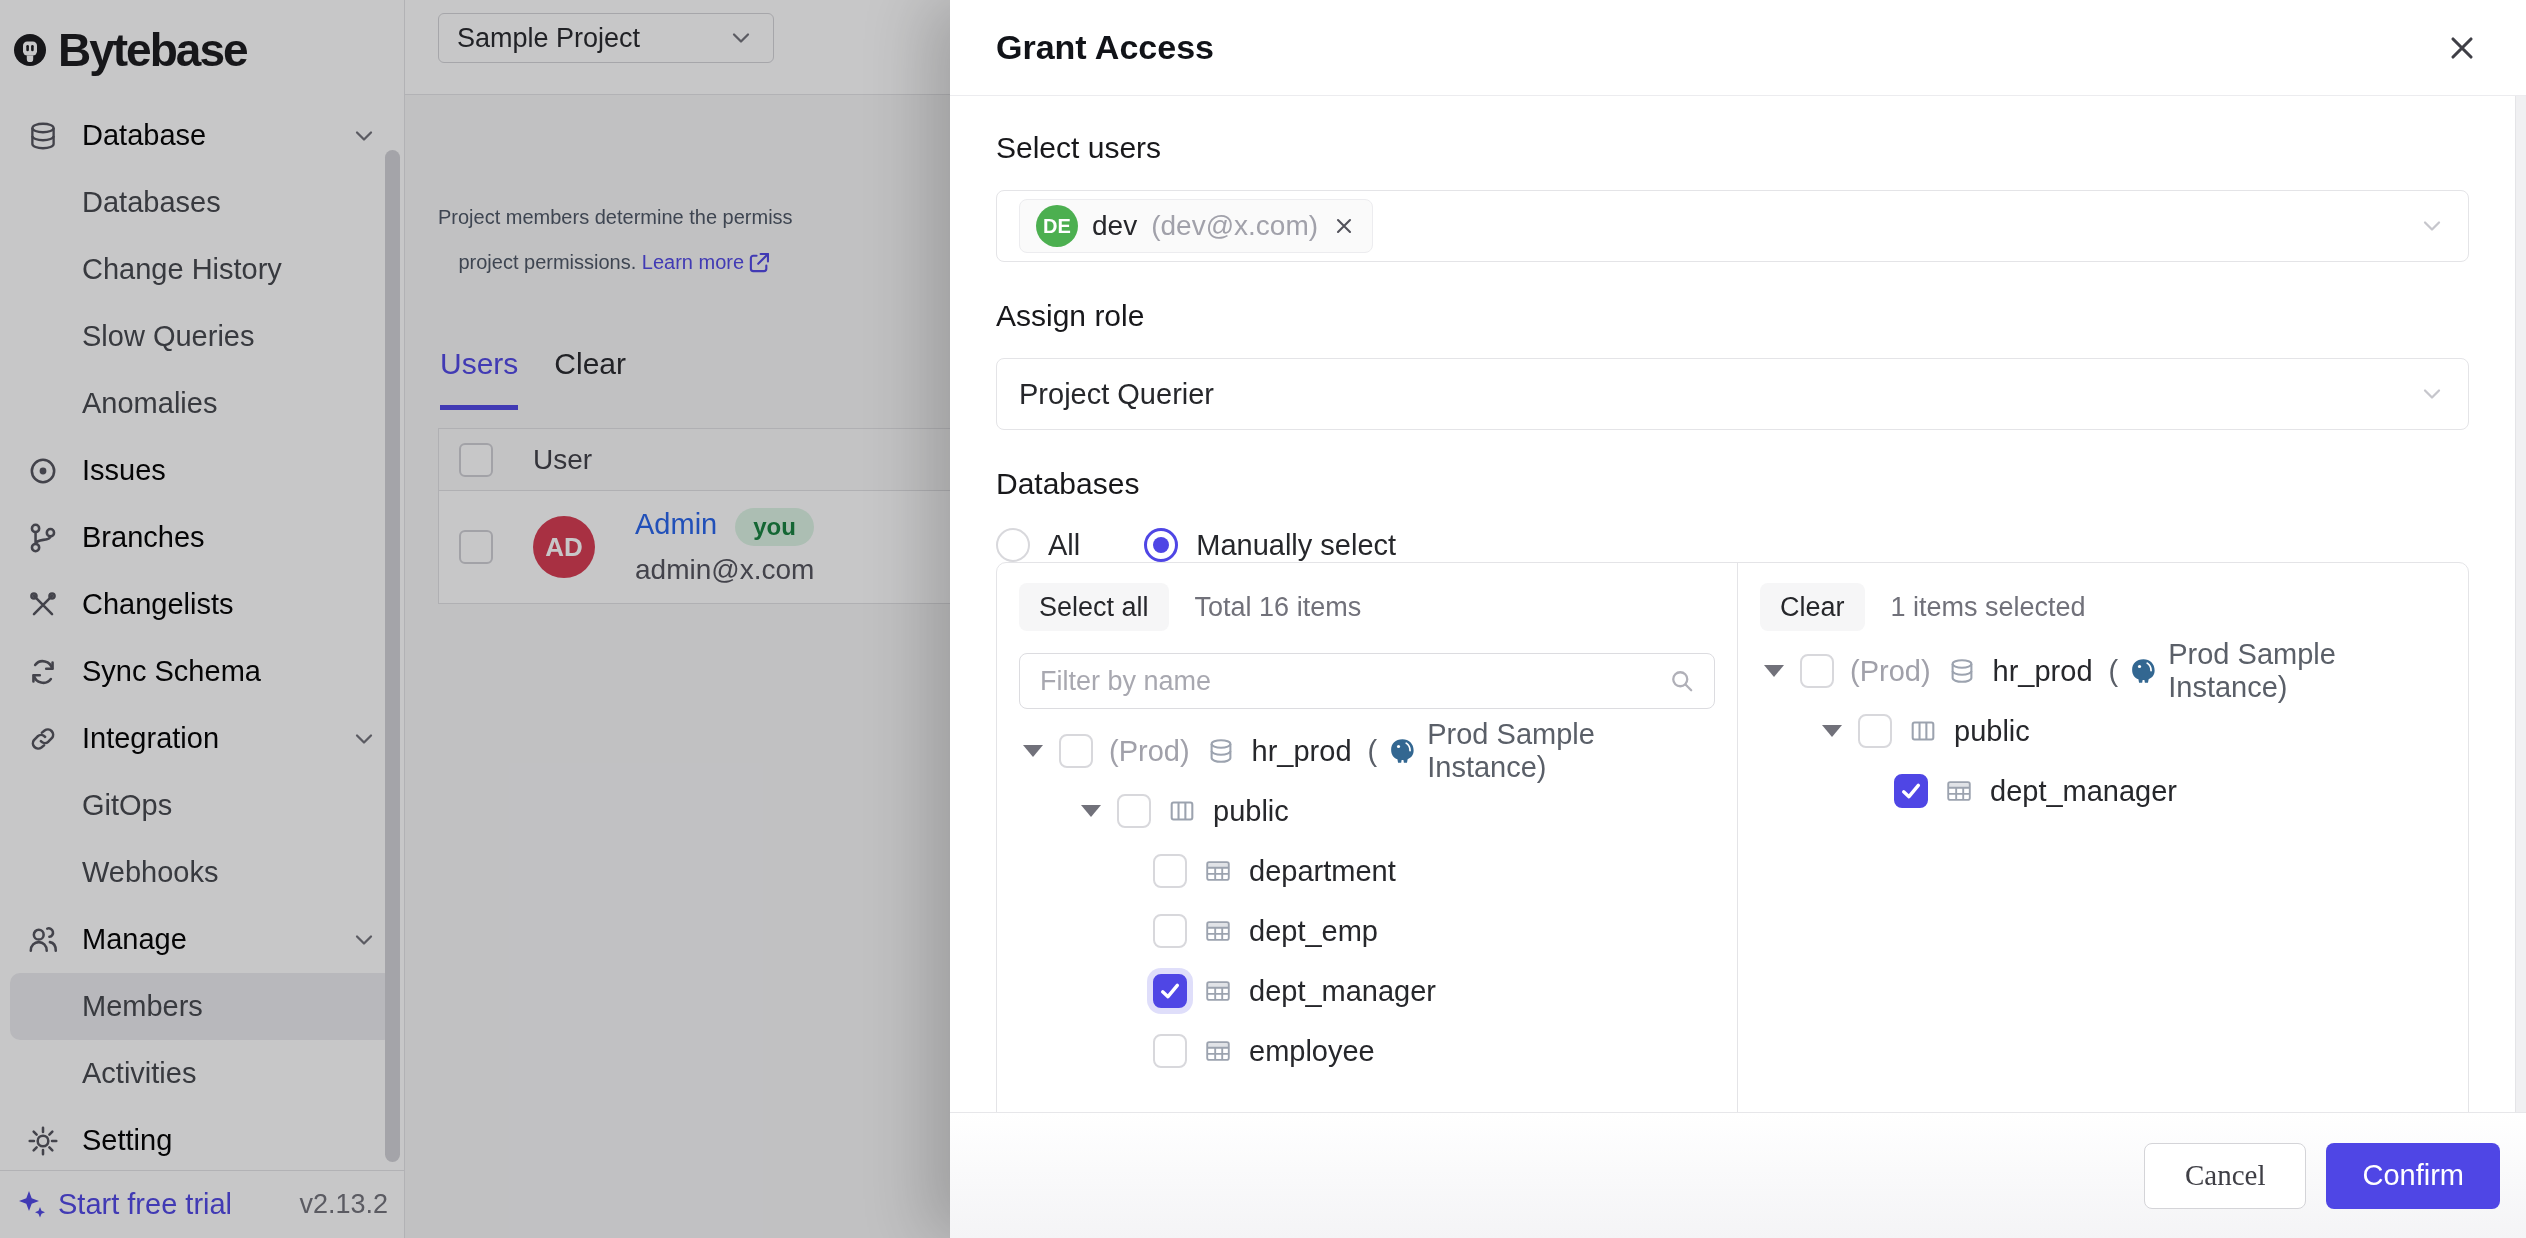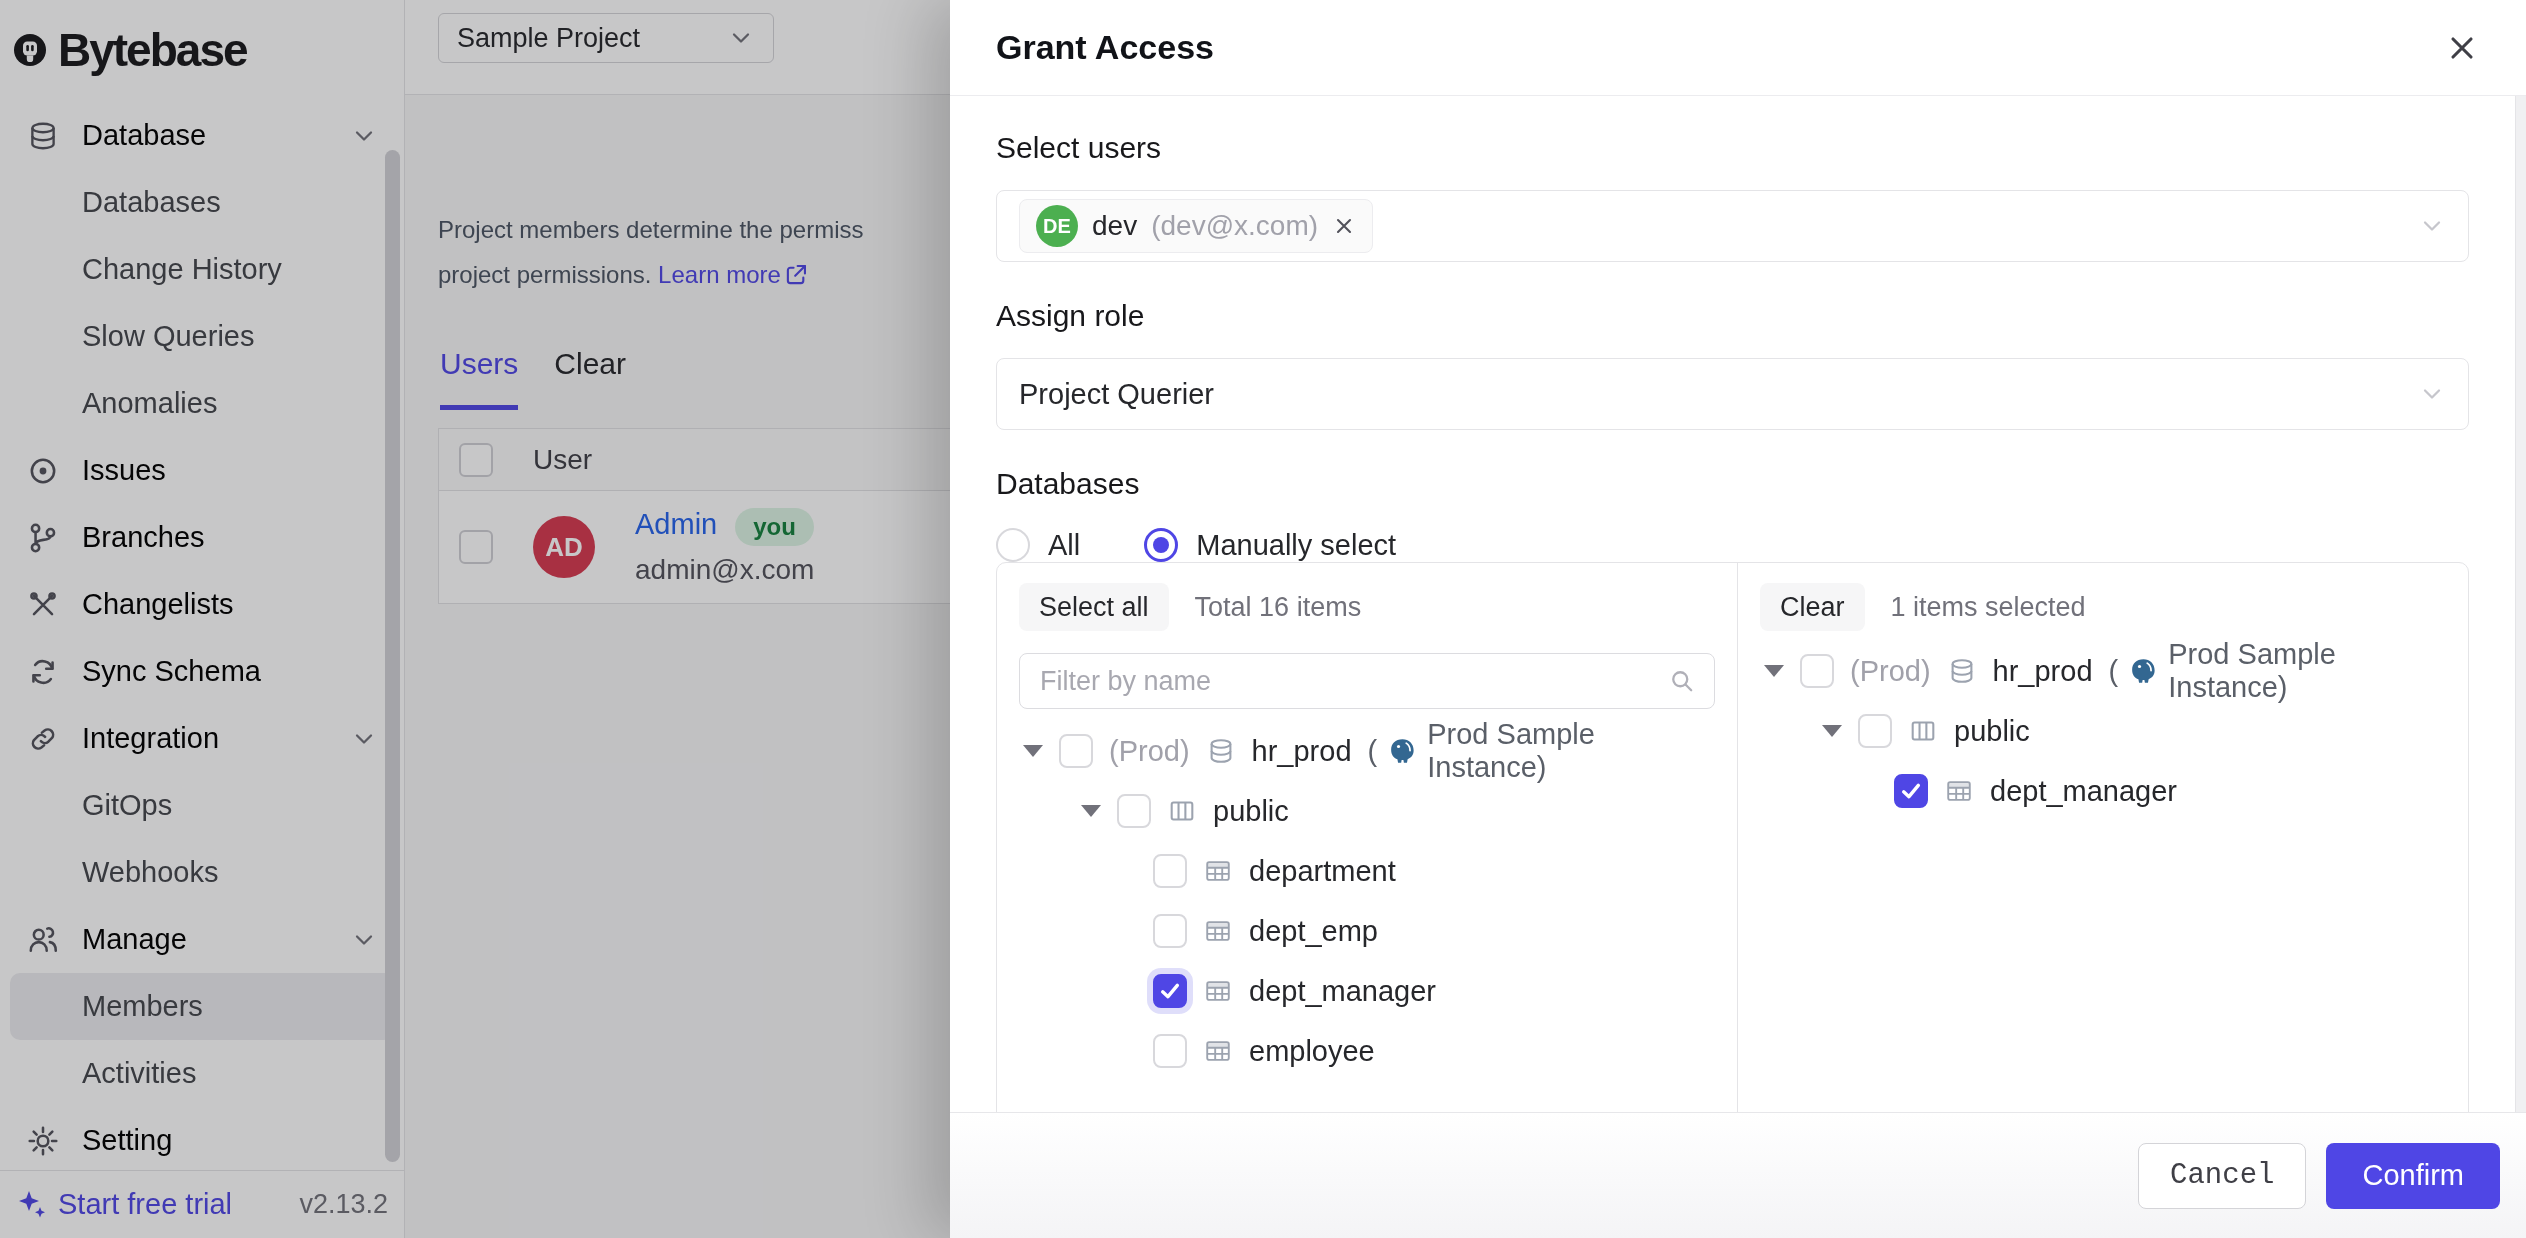--- a/index.html
+++ b/index.html
@@ -21,21 +21,21 @@
   .side-scroll{position:absolute;top:150px;right:4px;width:15px;height:1012px;border-radius:8px;background:#d2d2d7;}
   .side-footer{position:absolute;left:0;right:0;bottom:0;height:68px;border-top:1px solid #e4e4e7;display:flex;align-items:center;gap:10px;padding:0 16px;background:#fff;}
   .trial{font-size:29px;color:var(--accent);}
   .version{margin-left:auto;font-size:27px;color:#71717a;}
 
   
   .topbar{position:absolute;left:405px;top:0;width:2121px;height:95px;background:#fff;border-bottom:1px solid #e4e4e7;}
   .proj-select{position:absolute;left:33px;top:13px;width:336px;height:50px;border:1px solid #d4d4d8;border-radius:6px;
                display:flex;align-items:center;padding:0 18px;font-size:27px;color:#26272b;background:#fff;cursor:pointer;}
   .content{position:absolute;left:405px;top:95px;width:2121px;height:1143px;background:#f7f7f8;}
-  .desc{position:absolute;left:33px;top:112px;font-size:24px;line-height:45px;color:#4b5563;white-space:nowrap;}
+  .desc{position:absolute;left:33px;top:100px;font-size:20px;line-height:45px;color:#4b5563;white-space:nowrap;text-align:center;}
   .learn{color:var(--accent);display:inline-flex;align-items:center;gap:2px;cursor:pointer;}
   .learn svg{width:26px;height:26px;}
   .tabs{position:absolute;left:35px;top:252px;display:flex;gap:36px;font-size:30px;}
   .tab{padding-bottom:24px;cursor:pointer;color:#26272b;}
   .tab.active{color:var(--accent);border-bottom:5px solid var(--accent);}
   .mtable{position:absolute;left:33px;top:333px;width:1500px;border:1px solid #e1e1e4;background:#fff;}
   .mt-head{height:62px;display:flex;align-items:center;gap:40px;padding:0 20px;background:#fafafa;border-bottom:1px solid #e1e1e4;font-size:28px;color:#3f3f46;}
   .mt-row{height:112px;display:flex;align-items:center;gap:40px;padding:0 20px;}
   .cbx{width:34px;height:34px;border:2px solid #cfcfd4;border-radius:6px;background:#fff;flex:0 0 34px;cursor:pointer;}
   .avatar{width:62px;height:62px;border-radius:50%;display:flex;align-items:center;justify-content:center;color:#fff;font-weight:700;font-size:26px;}
@@ -88,21 +88,21 @@
   .cb.ring{box-shadow:0 0 0 6px rgba(79,70,229,0.18);}
   .cb svg{width:26px;height:26px;}
   .t-env{color:#a1a1aa;}
   .t-name{color:#26272b;}
   .t-inst{display:inline-flex;align-items:center;gap:10px;color:#5a5f68;}
   .ic{width:30px;height:30px;color:#9ca3af;flex:0 0 30px;}
   .pg{width:32px;height:32px;flex:0 0 32px;}
 
   .m-footer{position:absolute;left:0;right:0;bottom:0;height:126px;background:linear-gradient(#ffffff,#f4f4f6);border-top:1px solid #e7e7ea;
             display:flex;align-items:center;justify-content:flex-end;gap:20px;padding:0 26px;}
-  .btn-cancel{height:66px;padding:0 31px;border:1px solid #d4d4d8;border-radius:8px;background:#fff;font-size:29px;color:#3f3f46;font-family:Liberation Mono, monospace;cursor:pointer;}
+  .btn-cancel{height:66px;padding:0 40px;border:1px solid #d4d4d8;border-radius:8px;background:#fff;font-size:29px;color:#3f3f46;font-family:Liberation Serif, serif;cursor:pointer;}
   .btn-confirm{height:66px;padding:0 36px;border:none;border-radius:8px;background:var(--accent);color:#fff;font-size:29px;font-family:inherit;cursor:pointer;}
   .m-scroll{position:absolute;top:96px;right:0;width:11px;bottom:126px;background:#f0f0f2;border-left:1px solid #e4e4e7;}
 </style>
 </head>
 <body>
 
 <svg width="0" height="0" style="position:absolute">
   <defs>
     <g id="i-chevdown">
         <polyline points="8 12 16 20 24 12" fill="none" stroke="currentColor" stroke-width="2.6" stroke-linecap="round" stroke-linejoin="round"></polyline>

